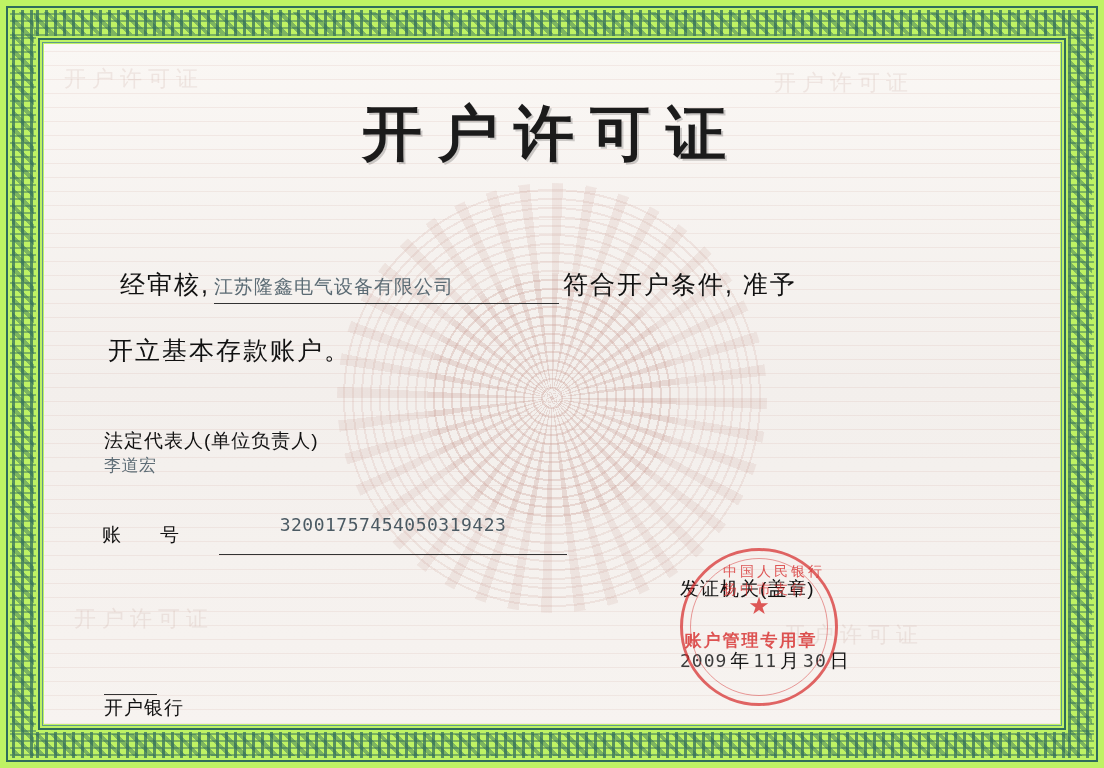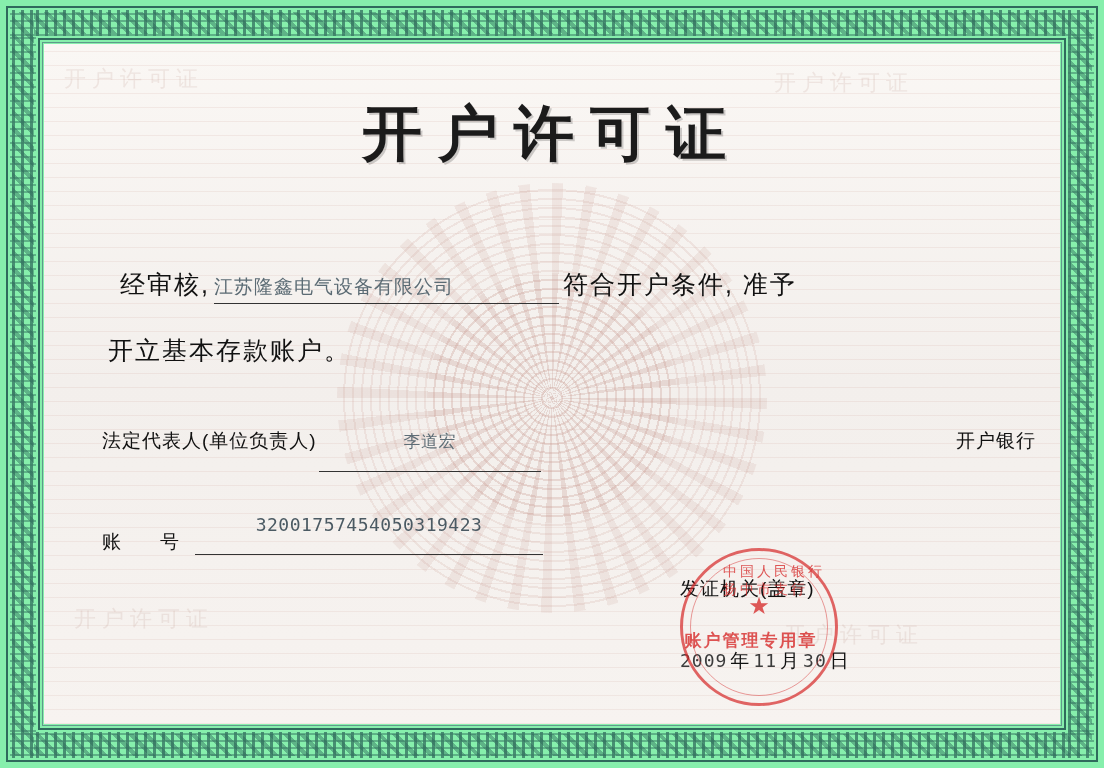--- a/index.html
+++ b/index.html
@@ -11,21 +11,21 @@
     width: 1104px;
     height: 768px;
     font-family: "Liberation Sans", sans-serif;
     overflow: hidden;
   }
 
   .certificate {
     position: relative;
     width: 1104px;
     height: 768px;
-    background: #86efac;
+    background: #bef264;
     box-sizing: border-box;
     overflow: hidden;
   }
 
   
   .border-outer {
     position: absolute;
     left: 6px; top: 6px; right: 6px; bottom: 6px;
     border: 2px solid #2f6b5c;
     box-sizing: border-box;
@@ -204,20 +204,21 @@
 
   .row-legal {
     position: absolute;
     top: 372px;
     left: 42px;
     right: 8px;
     display: flex;
     align-items: baseline;
     font-size: 19px;
     color: #111;
+    flex-direction: column;
   }
   .label { white-space: nowrap; letter-spacing: 1px; }
   .fill {
     position: relative;
     border-bottom: 1.3px solid #333;
     text-align: center;
     padding-bottom: 18px;
     margin-left: 2px;
   }
   .fill .val {
@@ -228,23 +229,24 @@
   }
   .fill-legal { flex: 0 0 222px; }
   .fill-bank { flex: 0 0 292px; }
   .legal-spacer { flex: 1 1 auto; }
 
   .row-account {
     position: absolute;
     top: 458px;
     left: 42px;
     display: flex;
-    align-items: flex-end;
+    align-items: center;
     font-size: 19px;
     color: #111;
+    gap: 24px;
   }
   .row-account .label { letter-spacing: 10px; }
   .fill-account {
     flex: 0 0 348px;
     margin-left: 6px;
   }
   .fill-account .val {
     font-size: 18px;
     font-family: "DejaVu Sans Mono", monospace;
     color: #4b5a63;

